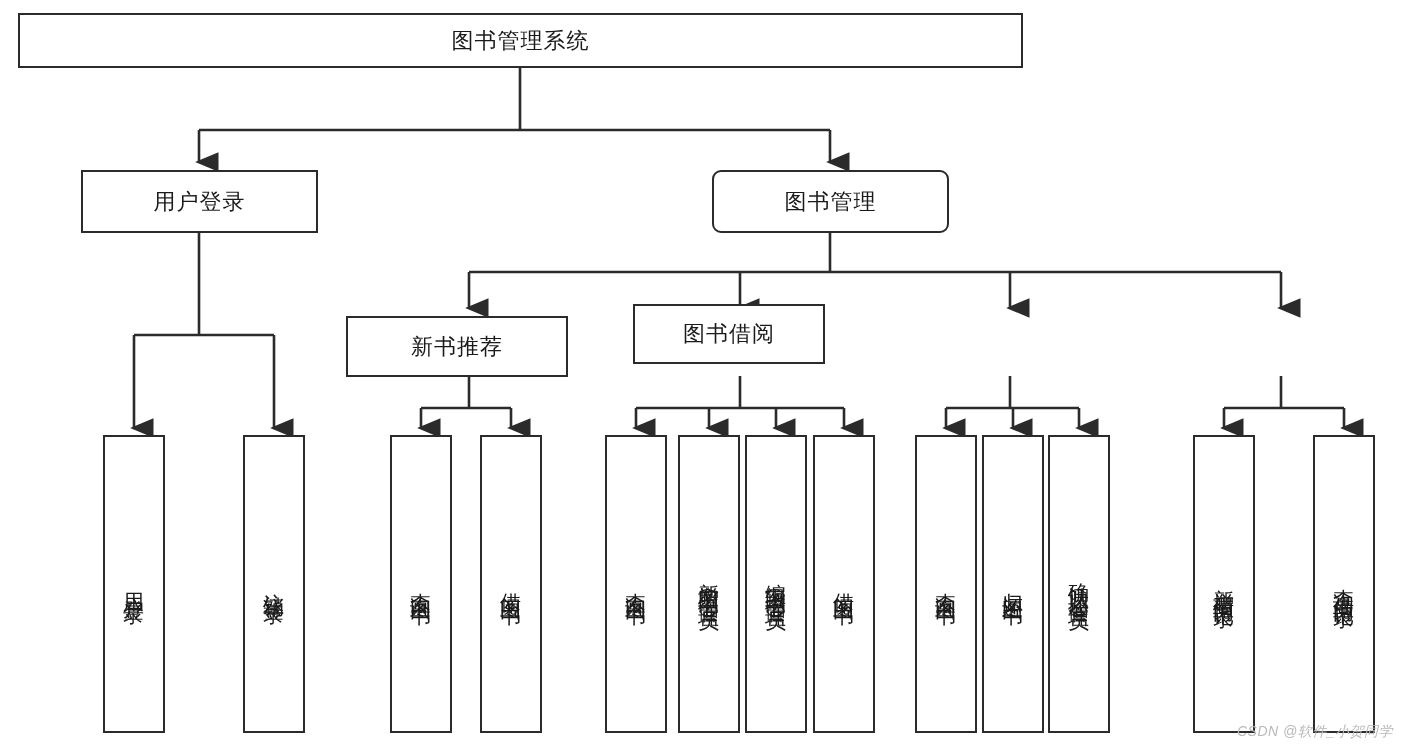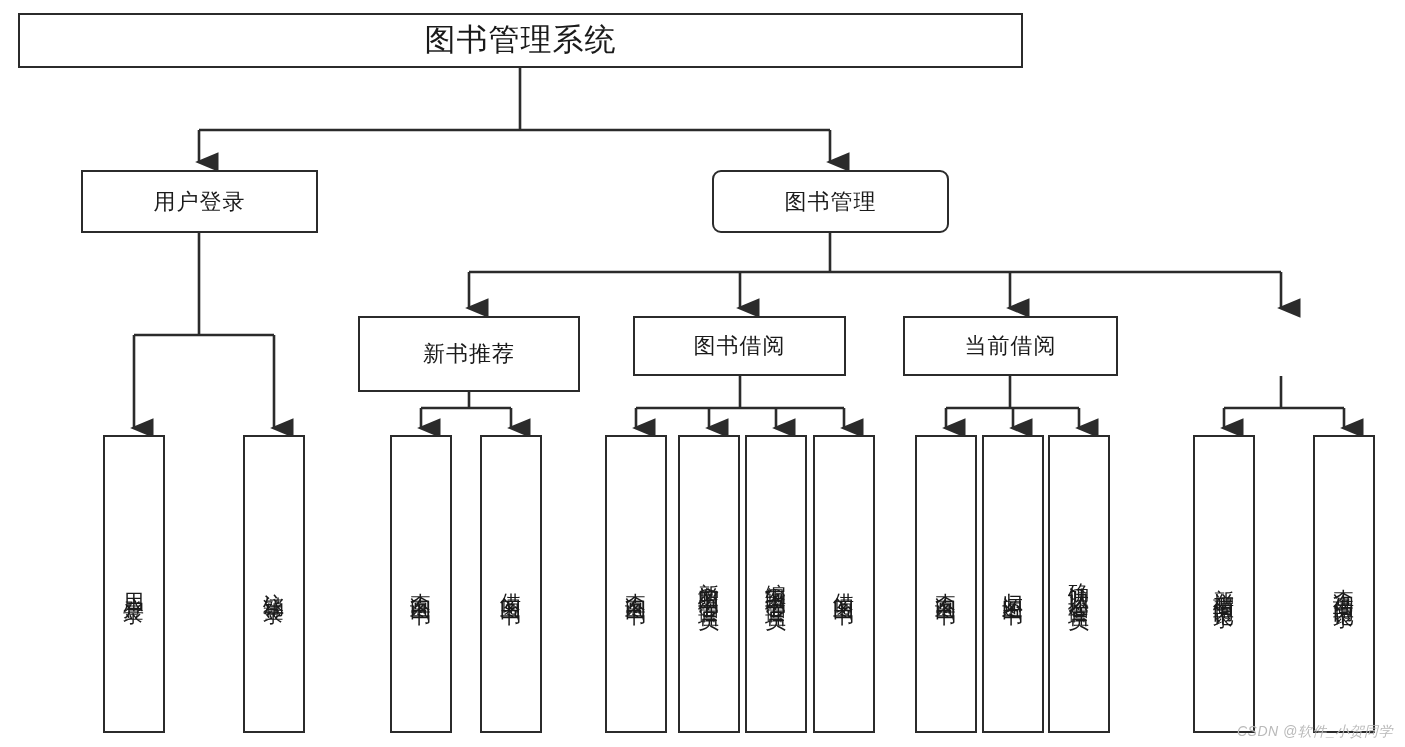--- a/index.html
+++ b/index.html
@@ -53,21 +53,21 @@
   }
   .node.vertical .label {
     writing-mode: vertical-rl;
     text-orientation: upright;
     font-size: 21px;
     letter-spacing: 4px;
     line-height: 1;
     white-space: nowrap;
   }
   .node.root .label {
-    font-size: 31px;
+    font-size: 22px;
   }
   #watermark {
     position: absolute;
     right: 12px;
     bottom: 6px;
     font-size: 14px;
     color: #b9b9b9;
     letter-spacing: 0.5px;
     z-index: 3;
     white-space: nowrap;
@@ -134,31 +134,28 @@
   </div>
 
   <div class="node horizontal" style="left:81px; top:170px; width:237px; height:63px;">
     <span class="label">用户登录</span>
   </div>
 
   <div class="node horizontal" style="left:712px; top:170px; width:237px; height:63px;border-radius:9px;">
     <span class="label">图书管理</span>
   </div>
 
-  <div class="node horizontal" style="left:358px; top:316px; width:222px; height:76px;">
+  <div class="node horizontal" style="left:346px; top:316px; width:222px; height:61px;">
     <span class="label">新书推荐</span>
   </div>
 
-  <div class="node horizontal" style="left:633px; top:316px; width:213px; height:60px;">
+  <div class="node horizontal" style="left:633px; top:304px; width:192px; height:60px;">
     <span class="label">图书借阅</span>
   </div>
 
-  <div class="node horizontal" style="left:903px; top:316px; width:215px; height:60px;">
-    <span class="label">当前借阅</span>
-  </div>
 
 
   <div class="node vertical" style="left:103px; top:435px; width:62px; height:298px;">
     <span class="label">用户登录</span>
   </div>
 
   <div class="node vertical" style="left:243px; top:435px; width:62px; height:298px;">
     <span class="label">注销登录</span>
   </div>
 

